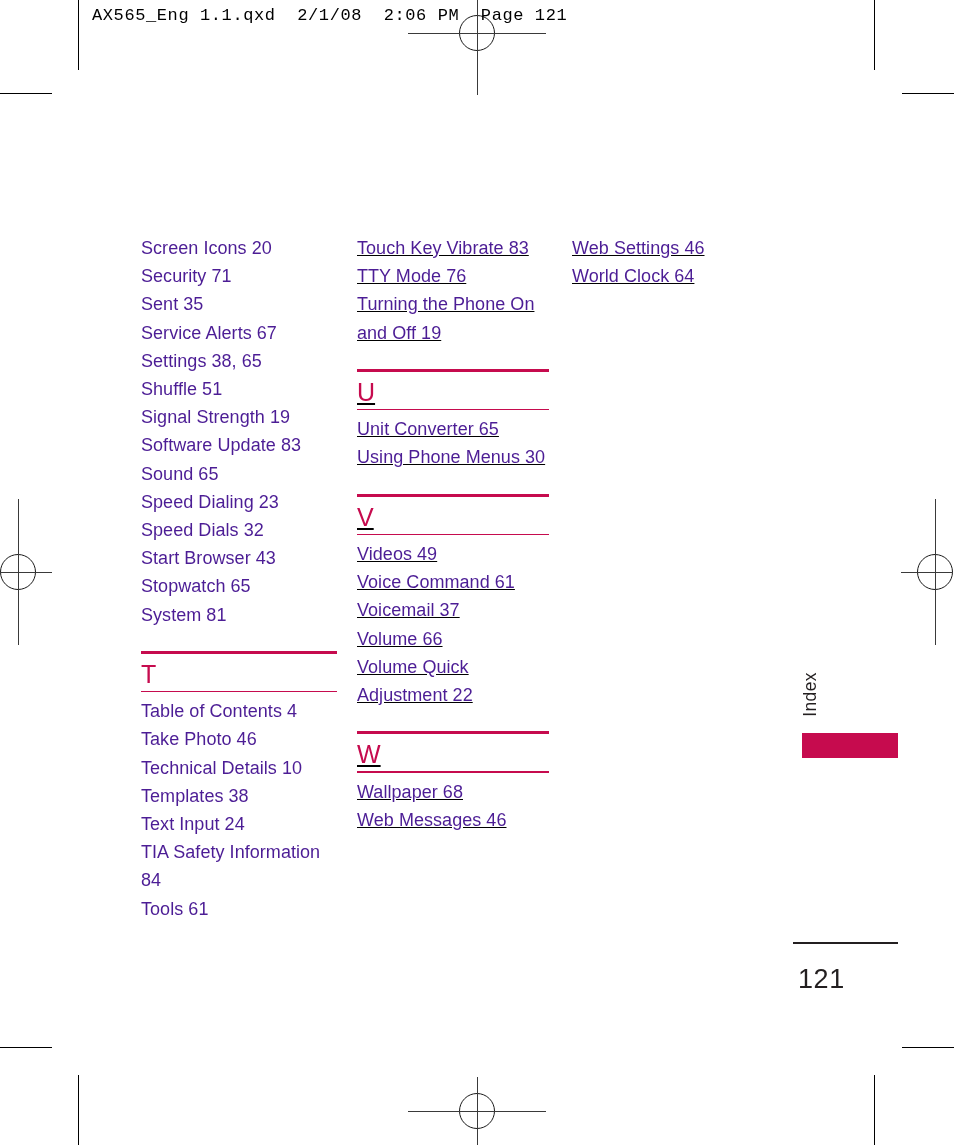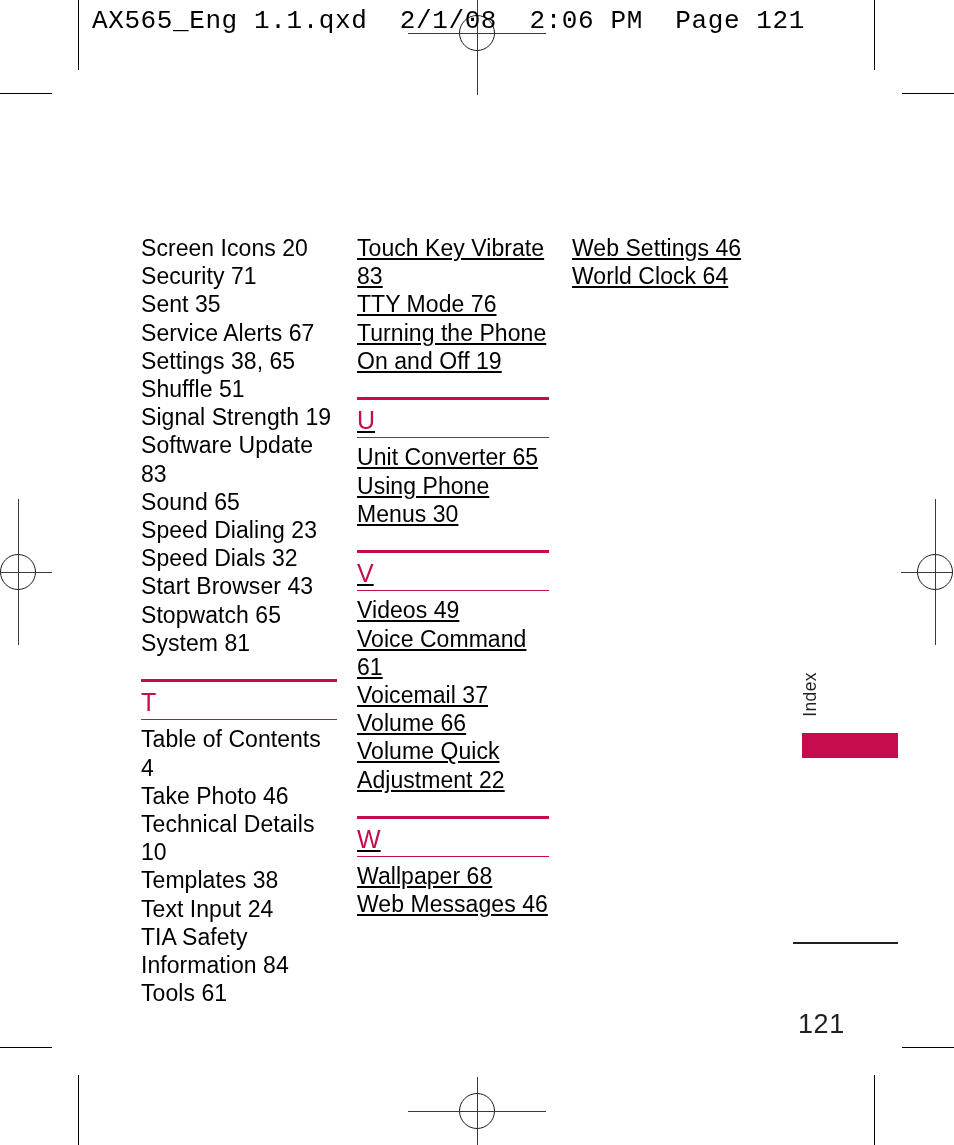--- a/index.html
+++ b/index.html
@@ -54,39 +54,39 @@
     background: #3a3a3a;
     top: 0;
   }
 
   
   .slug {
     position: absolute;
     left: 92px;
     top: 6px;
     font-family: "Liberation Mono", "DejaVu Sans Mono", monospace;
-    font-size: 26px;
+    font-size: 17px;
     letter-spacing: 0.6px;
     color: #000;
     white-space: pre;
   }
 
   
   .col {
     position: absolute;
     top: 234px;
   }
   #col-1 { left: 141px; width: 196px; }
   #col-2 { left: 357px; width: 192px; text-decoration: underline; }
   #col-3 { left: 572px; width: 200px; text-decoration: underline; }
 
   .entry {
-    font-size: 23px;
+    font-size: 18px;
     line-height: 28.2px;
-    color: #000000;
+    color: #4c1d95;
     letter-spacing: 0.05px;
     margin: 0;
     padding: 0;
   }
 
   .section {
     margin-top: 22px;
   }
   .section .rule-top {
     height: 3px;
@@ -140,21 +140,20 @@
     height: 1.6px;
     background: #231f20;
   }
   .folio {
     position: absolute;
     left: 798px;
     top: 964px;
     font-size: 27px;
     color: #231f20;
     letter-spacing: 0.6px;
-    margin-top: 45px;
   }
 </style>
 </head>
 <body>
 
 <div class="crop-v" style="left:78px; top:0; height:70px;"></div>
 <div class="crop-v" style="left:874px; top:0; height:70px;"></div>
 <div class="crop-v" style="left:78px; top:1075px; height:70px;"></div>
 <div class="crop-v" style="left:874px; top:1075px; height:70px;"></div>
 

